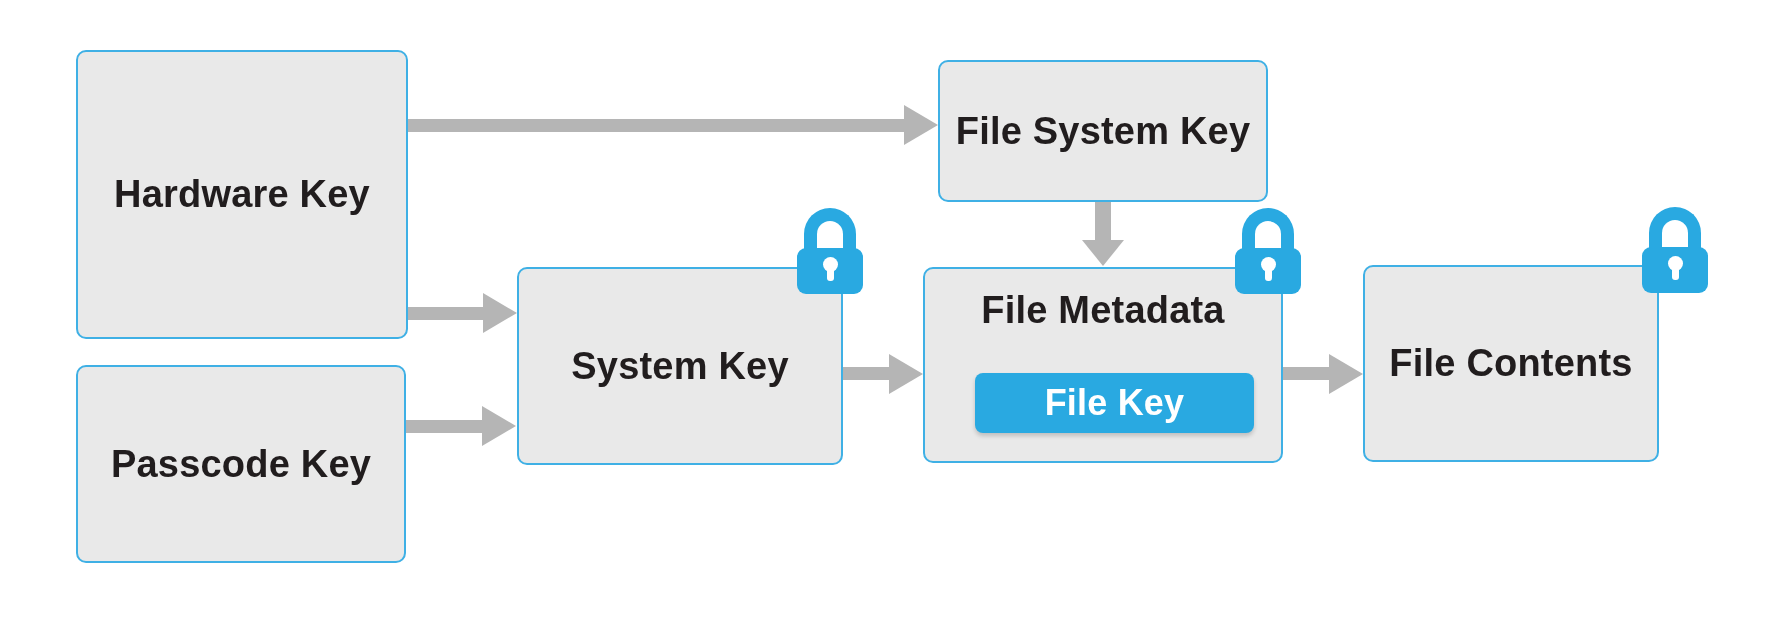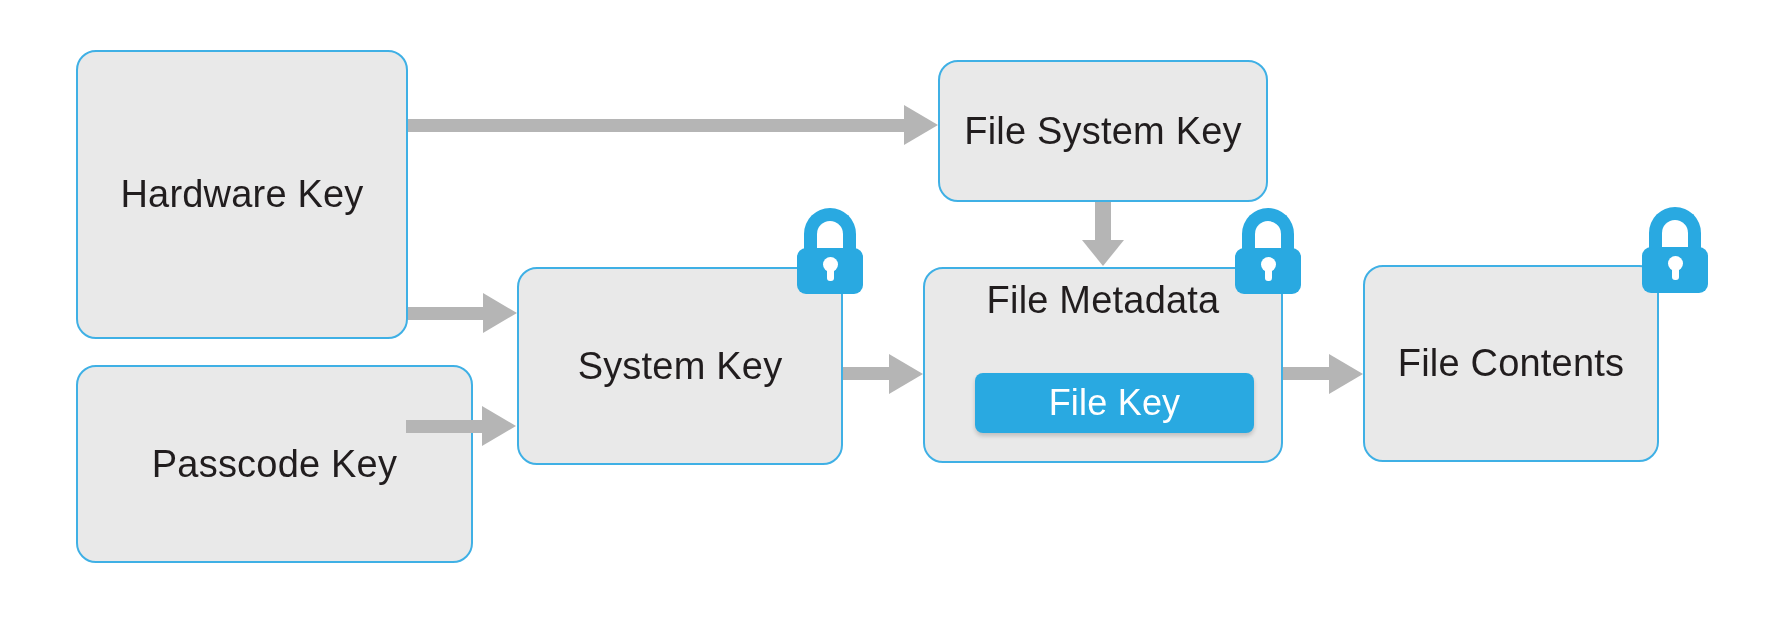--- a/index.html
+++ b/index.html
@@ -9,35 +9,35 @@
     font-family: "Liberation Sans", sans-serif;
   }
   .canvas {
     position: relative; width: 1766px; height: 624px;
     background: var(--background, #fff); overflow: hidden;
   }
   .node {
     position: absolute; box-sizing: border-box;
     background: var(--node-fill, #e9e9e9);
     border: 2px solid var(--node-border, #3fb0e5);
-    border-radius: 20px;
+    border-radius: 10px;
     display: flex; align-items: center; justify-content: center;
     color: var(--label-text, #211d1e);
-    font-size: 38px; letter-spacing: 0.2px;
+    font-size: 38px; letter-spacing: 0.2px; font-weight: bold;
   }
   #node-hardware { left: 76px; top: 50px;  width: 332px; height: 289px; }
-  #node-passcode { left: 76px; top: 365px; width: 397px; height: 198px; }
+  #node-passcode { left: 76px; top: 365px; width: 330px; height: 198px; }
   #node-class    { left: 517px; top: 267px; width: 326px; height: 198px; }
   #node-fsk      { left: 938px; top: 60px;  width: 330px; height: 142px; }
   #node-contents { left: 1363px; top: 265px; width: 296px; height: 197px; }
   #node-metadata {
     left: 923px; top: 267px; width: 360px; height: 196px;
     display: block; text-align: center;
   }
-  #node-metadata .metadata-label { display: block; margin-top: 10px; }
+  #node-metadata .metadata-label { display: block; margin-top: 20px; }
   .file-key-btn {
     position: absolute; left: 42px; top: 104px; width: 279px; height: 60px;
     background: var(--accent, #29a9e1);
     color: var(--file-key-text, #fff);
     border-radius: 8px;
     display: flex; align-items: center; justify-content: center;
     font-size: 36px;
     box-shadow: 0 3px 4px rgba(0,0,0,0.18);
     margin-left: 8px;
   }

